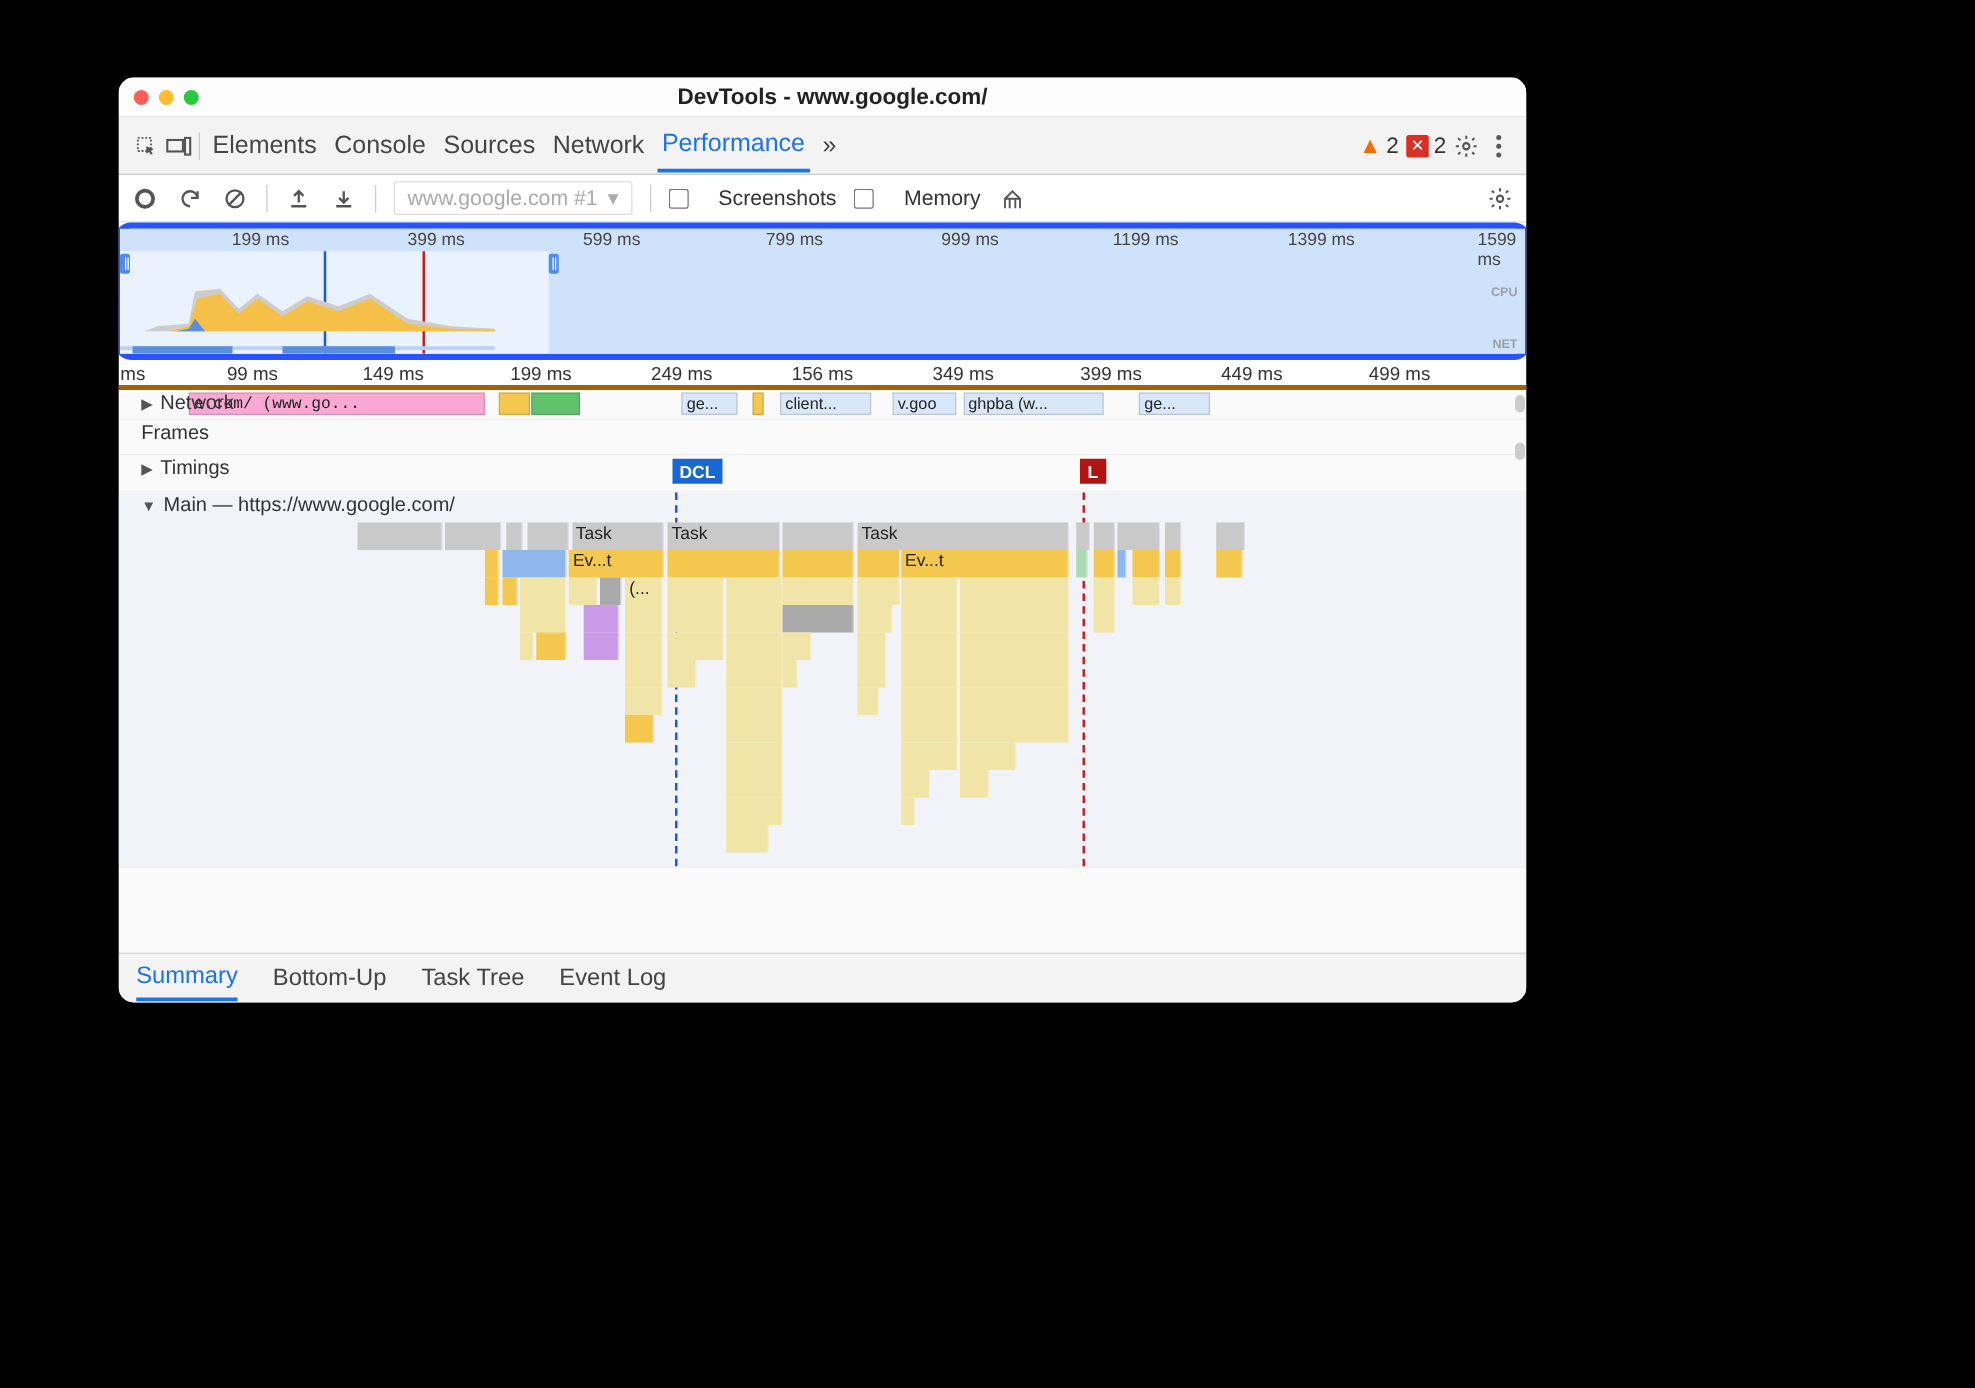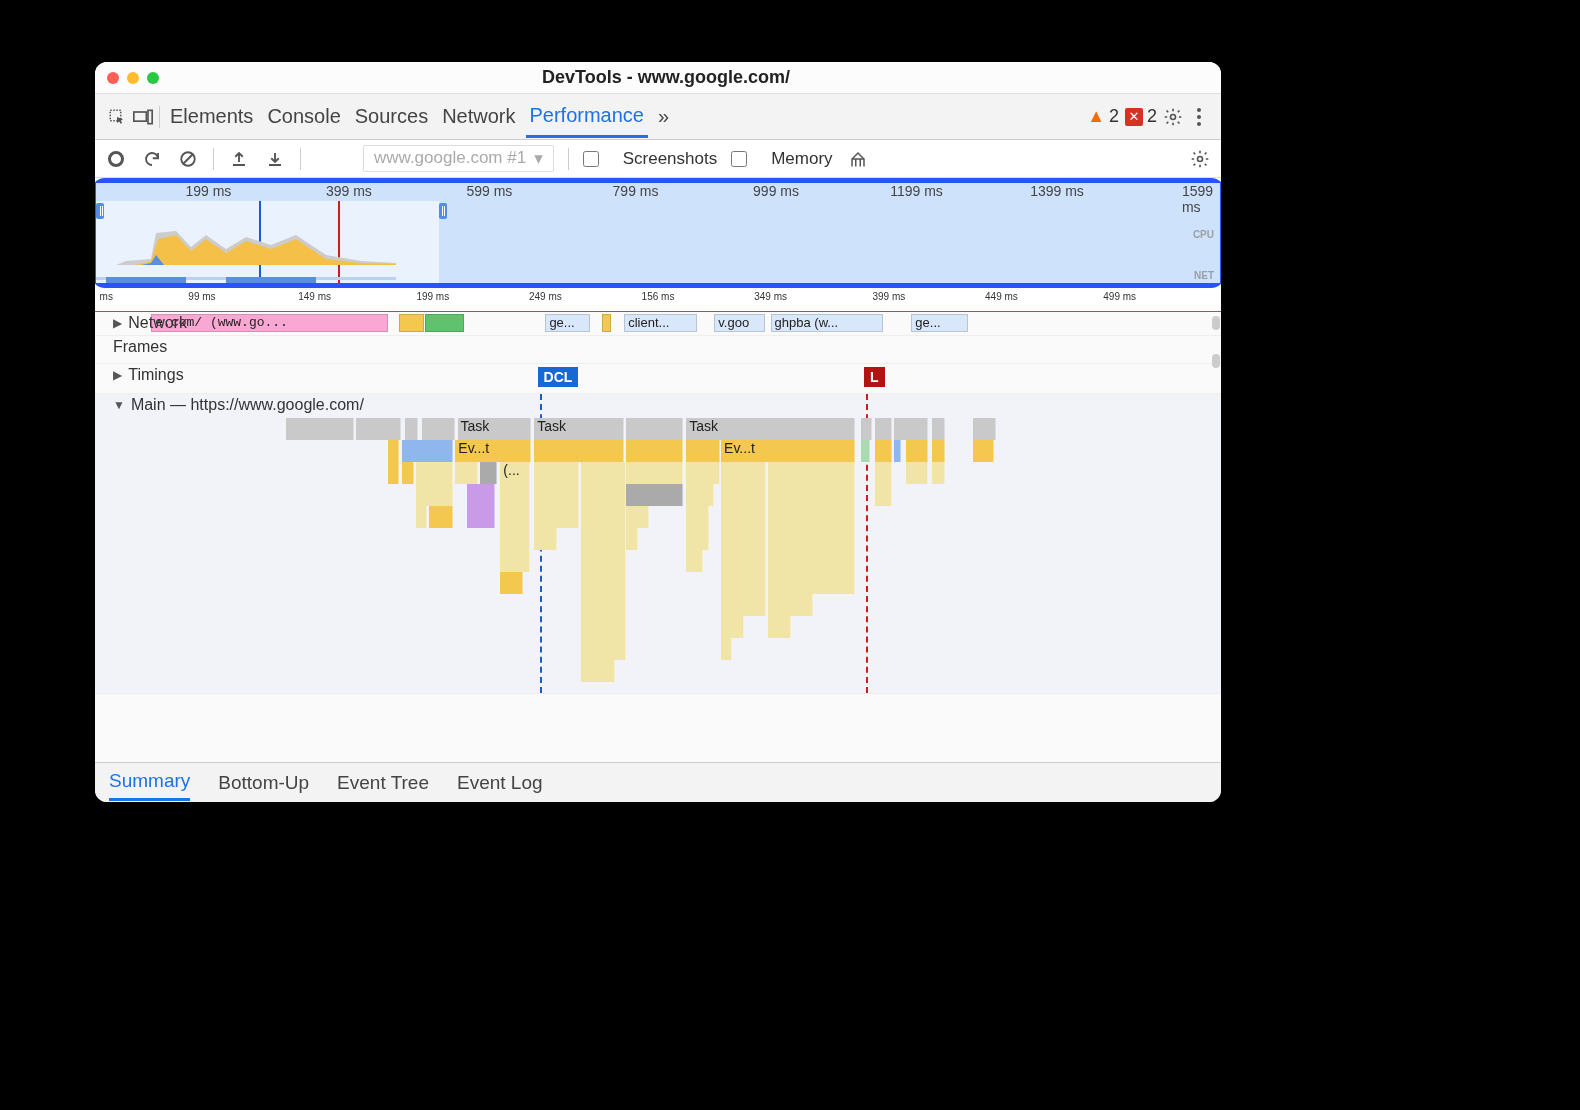--- a/index.html
+++ b/index.html
@@ -42,21 +42,21 @@
 
   
   .toolbar{
     height:38px; display:flex; align-items:center; gap:14px;
     padding:0 10px; border-bottom:1px solid #ddd; background:#fff;
     font-size:17px;
   }
   .tool-ico{width:22px;height:22px;display:flex;align-items:center;justify-content:center;color:#555;cursor:pointer;}
   .rec{ width:16px;height:16px;border-radius:50%;border:3px solid #555;}
   .sep{width:1px;height:22px;background:#ccc;}
-  .select-rec{ color:#aaa; flex:0 0 auto; display:flex;gap:8px; border:1px solid #ddd;padding:2px 10px;border-radius:2px;margin-left:48px;}
+  .select-rec{ color:#aaa; flex:0 0 auto; display:flex;align-items:center;gap:8px; border:1px solid #ddd;padding:2px 10px;border-radius:2px;}
   .chk{display:flex;align-items:center;gap:24px;}
   .chk input{width:16px;height:16px;}
 
   
   .overview-wrap{ position:relative; border:5px solid #2853ff; border-radius:14px; margin:0 -4px;}
   .overview{
     height:100px; position:relative; background:#cfe2fb; overflow:hidden;
   }
   .ov-ruler{height:18px;display:flex;font-size:14px;color:#444;position:relative;}
   .ov-ruler span{position:absolute;transform:translateX(-50%);}
@@ -64,21 +64,21 @@
   .ov-sel{position:absolute;top:0;bottom:0;background:rgba(255,255,255,.55);}
   .ov-handle{position:absolute;top:2px;width:8px;height:16px;background:#4f8de8;border-radius:2px;display:flex;align-items:center;justify-content:center;}
   .ov-handle::before{content:"";width:1px;height:10px;background:#fff;box-shadow:2px 0 0 #fff;}
   .ov-cpu{position:absolute;left:0;bottom:18px;height:40px;}
   .ov-cpu svg{display:block;}
   .ov-net{position:absolute;left:0;bottom:4px;height:10px;}
   .ov-label{position:absolute;right:6px;font-size:10px;color:#9aa0a6;font-weight:600;}
   .ov-vline{position:absolute;top:0;bottom:0;width:2px;}
 
   
-  .detail-ruler{height:24px;display:flex;font-size:10px;color:#333;position:relative;border-bottom:1px solid #a16207;}
+  .detail-ruler{height:24px;display:flex;font-size:15px;color:#333;position:relative;border-bottom:4px solid #a16207;}
   .detail-ruler span{position:absolute;transform:translateX(-50%);top:3px;}
 
   
   .tracks{flex:1;overflow:hidden;position:relative;background:#fafafa;font-size:16px;}
   .track{position:relative;border-bottom:1px solid #eee;}
   .track .label{position:absolute;left:18px;top:2px;color:#333;z-index:5;display:flex;align-items:center;gap:6px;}
   .track .arrow{font-size:12px;color:#555;}
   .netrow{height:24px;}
   .net-seg{position:absolute;top:2px;height:18px;font-size:13px;color:#222;white-space:nowrap;overflow:hidden;padding:0 3px;border:1px solid rgba(0,0,0,.15);}
   .frames{height:28px;}
@@ -400,17 +400,17 @@
         </div>
     </div>
 
     <div class="scroll-ind" style="top:4px"></div>
     <div class="scroll-ind" style="top:42px"></div>
   </div>
 
   <div class="btabs">
     <span class="btab active">Summary</span>
     <span class="btab">Bottom-Up</span>
-    <span class="btab">Event Tree</span>
+    <span class="btab">Task Tree</span>
     <span class="btab">Event Log</span>
   </div>
 
 </div>
 
 </body></html>

